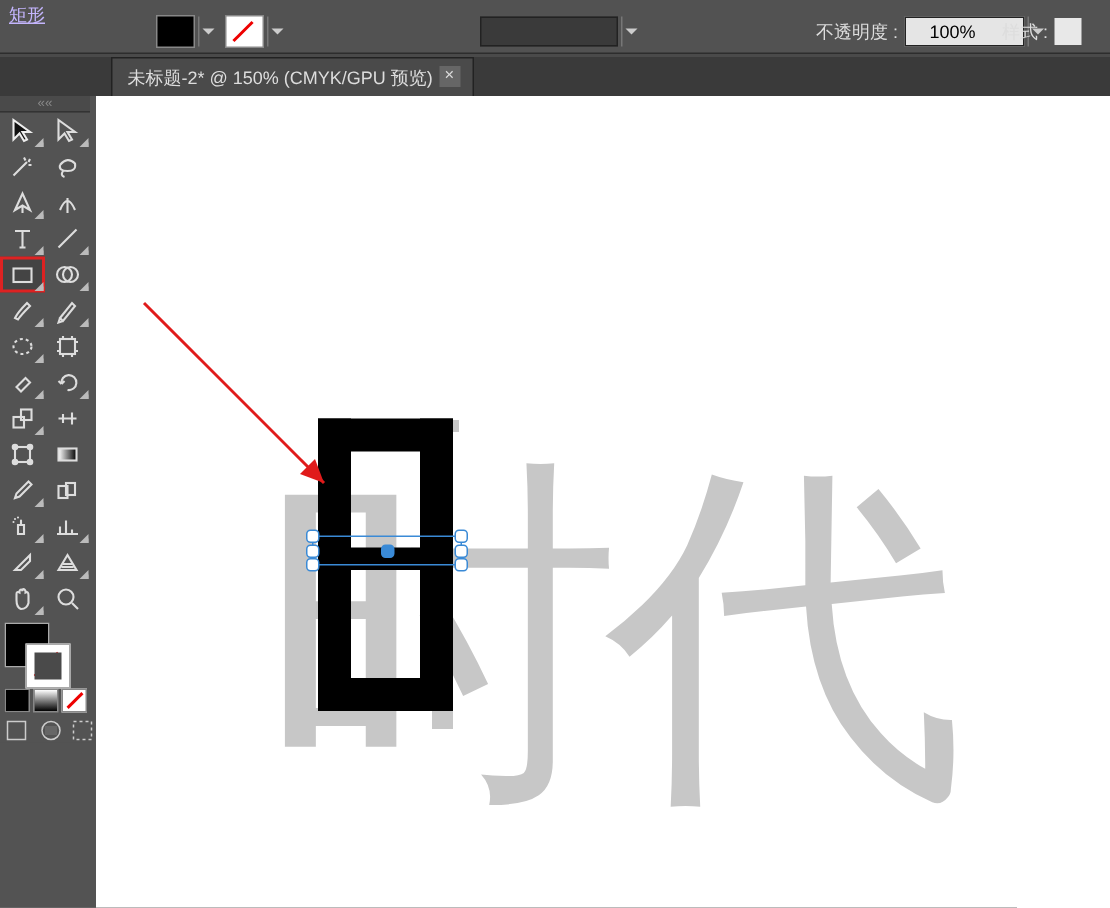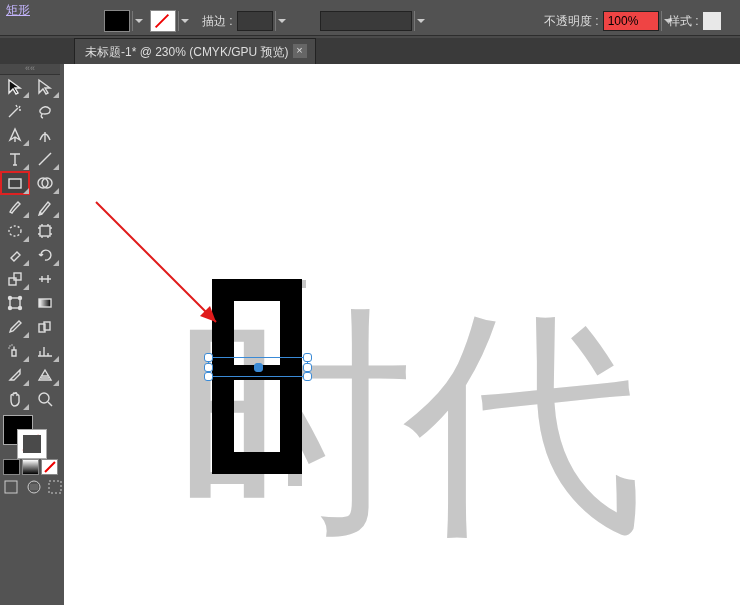--- a/index.html
+++ b/index.html
@@ -11,21 +11,21 @@
   .nostroke{background:#fff;position:relative;}
   .nostroke::after{content:"";position:absolute;left:2px;top:9px;width:18px;height:2px;background:#e00;transform:rotate(-45deg);}
   .opt-chunk{position:absolute;top:10px;height:22px;display:flex;align-items:center;}
   .dd{width:12px;height:20px;border-left:1px solid #777;display:inline-block;margin-left:2px;position:relative;}
   .dd::after{content:"";position:absolute;left:2px;top:8px;border:4px solid transparent;border-top-color:#ccc;}
   .field{height:18px;width:40px;background:#3a3a3a;border:1px solid #222;display:inline-block;}
   .long-field{width:90px;}
   .stroke-prev{width:60px;height:16px;background:#d0d0d0;position:relative;display:inline-block;}
   .stroke-prev::after{content:"";position:absolute;left:3px;top:7px;width:54px;height:2px;background:#000;}
   .opac-label{margin-right:4px;}
-  .opac-field{width:46px;height:18px;background:#ef4444;color:#000;text-align:left;padding:0 4px;border:1px solid #222;display:inline-block;line-height:18px;}
+  .opac-field{width:46px;height:18px;background:#e5e5e5;color:#000;text-align:left;padding:0 16px;border:1px solid #222;display:inline-block;line-height:18px;}
   .style-sw{width:18px;height:18px;background:#e8e8e8;display:inline-block;}
   
   #tabrow{position:absolute;left:0;top:38px;width:740px;height:26px;background:#3a3a3a;border-bottom:1px solid #222;}
   .doc-tab{position:absolute;left:74px;top:0;height:26px;padding:0 26px 0 10px;background:#4a4a4a;color:#ddd;line-height:26px;border:1px solid #222;border-bottom:none;}
   .close-x{position:absolute;right:8px;top:5px;width:14px;height:14px;background:#666;text-align:center;line-height:13px;color:#ddd;font-size:11px;}
   
   #toolbox-bg{position:absolute;left:0;top:64px;width:64px;height:541px;background:#535353;}
   #toolbox{position:absolute;left:0;top:64px;width:60px;background:#535353;}
   #tb-grip{height:10px;background:#4a4a4a;border-bottom:1px solid #333;text-align:center;color:#888;font-size:9px;line-height:9px;}
   .tool-row{display:flex;}
@@ -79,25 +79,20 @@
 
   <div class="opt-chunk" style="left:104px">
     <span class="swatch fill-sw"></span>
     <span class="dd"></span>
   </div>
   <div class="opt-chunk" style="left:150px">
     <span class="swatch nostroke"></span>
     <span class="dd"></span>
   </div>
 
-  <div class="opt-chunk" style="left:202px">
-    <span>描边 :</span>
-    <span class="field" style="width:34px;margin-left:4px"></span>
-    <span class="dd"></span>
-  </div>
 
   <div class="opt-chunk" style="left:320px">
     <span class="field long-field"></span>
     <span class="dd"></span>
   </div>
 
 
   <div class="opt-chunk" style="left:544px">
     <span class="opac-label">不透明度 :</span>
     <span class="opac-field">100%</span>
@@ -105,21 +100,21 @@
   </div>
 
   <div class="opt-chunk" style="left:668px">
     <span>样式 :</span>
     <span class="style-sw" style="margin-left:4px"></span>
   </div>
 </div>
 
 <div id="tabrow">
   <div class="doc-tab">
-    <span>未标题-1* @ 230% (CMYK/GPU 预览)</span>
+    <span>未标题-2* @ 150% (CMYK/GPU 预览)</span>
     <span class="close-x">×</span>
   </div>
 </div>
 
 <div id="toolbox-bg"></div>
 <div id="toolbox">
   <div id="tb-grip">««</div>
 
   <div class="tool-row">
     <div class="tool">

